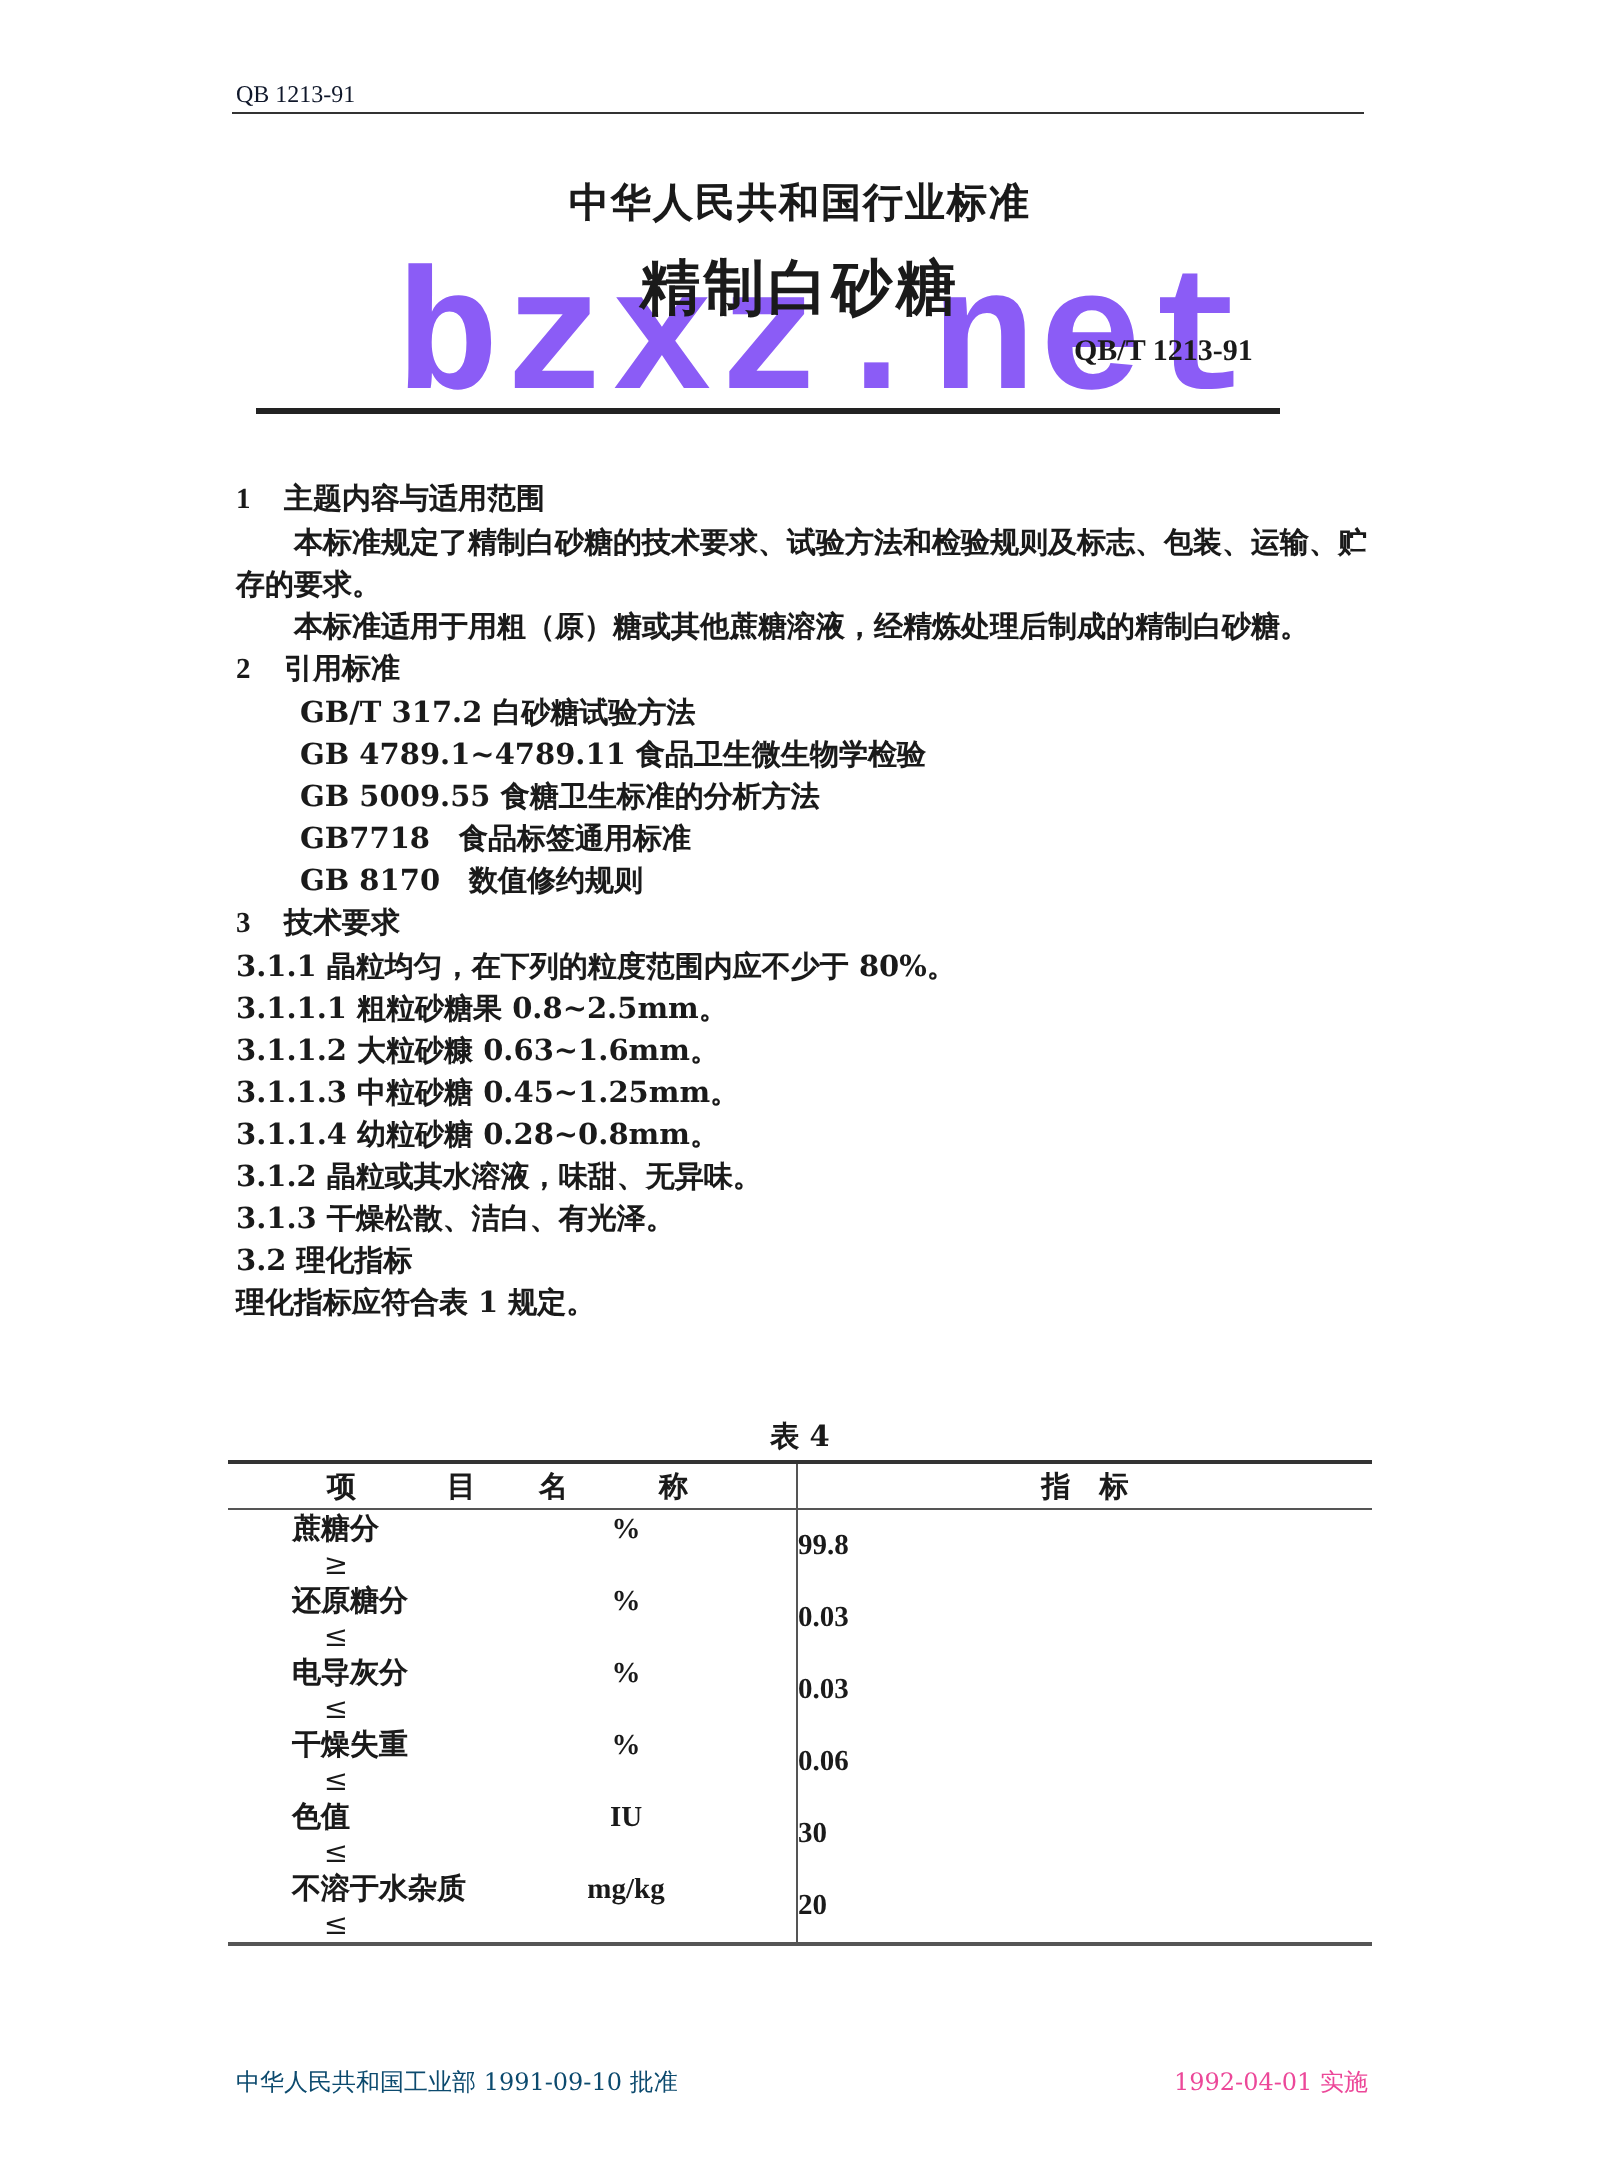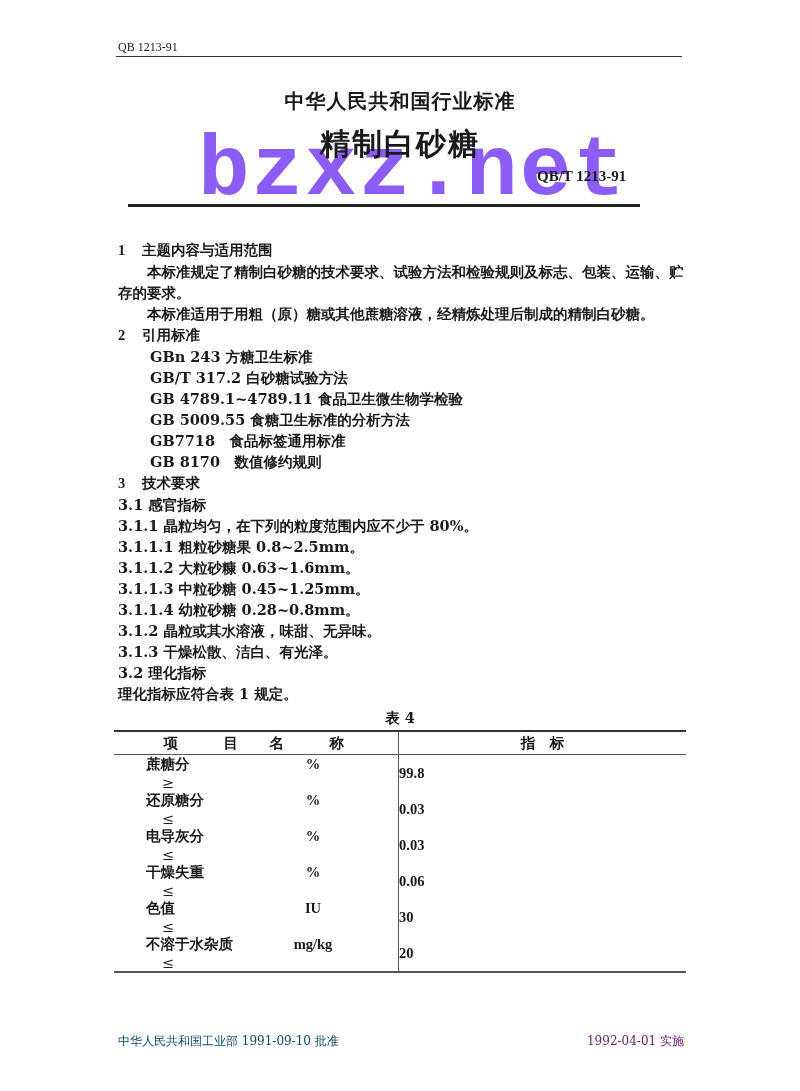--- a/index.html
+++ b/index.html
@@ -88,21 +88,21 @@
     .cell-name { display: inline-block; width: 136px; padding-left: 32px; text-align: left; }
     .cell-unit { display: inline-block; width: 62px; text-align: center; font-family: "Liberation Serif", serif; }
     .cell-op { display: inline-block; width: 60px; text-align: right; font-weight: normal; }
     .cell-val { text-align: left; font-family: "Liberation Serif", serif; }
     .footer-left {
       position: absolute; left: 118px; top: 1033px;
       font-size: 12px; color: #0c4a6e;
     }
     .footer-right {
       position: absolute; right: 116px; top: 1033px;
-      font-size: 12px; color: #701a75;
+      font-size: 12px; color: #ec4899;
     }
   </style>
 </head>
 <body>
 
 <div class="header-code">QB 1213-91</div>
 <div class="header-rule"></div>
 
 <div class="org-title">中华人民共和国行业标准</div>
 <div class="watermark">bzxz.net</div>
@@ -113,31 +113,29 @@
 <div class="content">
   <p>
     <span class="sec-num num">1</span><span>主题内容与适用范围</span>
   </p>
   <p class="indent">本标准规定了精制白砂糖的技术要求、试验方法和检验规则及标志、包装、运输、贮存的要求。</p>
   <p class="indent">本标准适用于用粗（原）糖或其他蔗糖溶液，经精炼处理后制成的精制白砂糖。</p>
 
   <p>
     <span class="sec-num num">2</span><span>引用标准</span>
   </p>
-  <p class="ref">GBn 243 方糖卫生标准</p>
   <p class="ref">GB/T 317.2 白砂糖试验方法</p>
   <p class="ref">GB 4789.1~4789.11 食品卫生微生物学检验</p>
   <p class="ref">GB 5009.55 食糖卫生标准的分析方法</p>
   <p class="ref">GB7718　食品标签通用标准</p>
   <p class="ref">GB 8170　数值修约规则</p>
 
   <p>
     <span class="sec-num num">3</span><span>技术要求</span>
   </p>
-  <p>3.1 感官指标</p>
   <p>3.1.1  晶粒均匀，在下列的粒度范围内应不少于 80%。</p>
   <p>3.1.1.1  粗粒砂糖果  0.8~2.5mm。</p>
   <p>3.1.1.2  大粒砂糠 0.63~1.6mm。</p>
   <p>3.1.1.3  中粒砂糖 0.45~1.25mm。</p>
   <p>3.1.1.4 幼粒砂糖 0.28~0.8mm。</p>
   <p>3.1.2  晶粒或其水溶液，味甜、无异味。</p>
   <p>3.1.3  干燥松散、洁白、有光泽。</p>
   <p>3.2  理化指标</p>
   <p>理化指标应符合表 1 规定。</p>
 </div>

